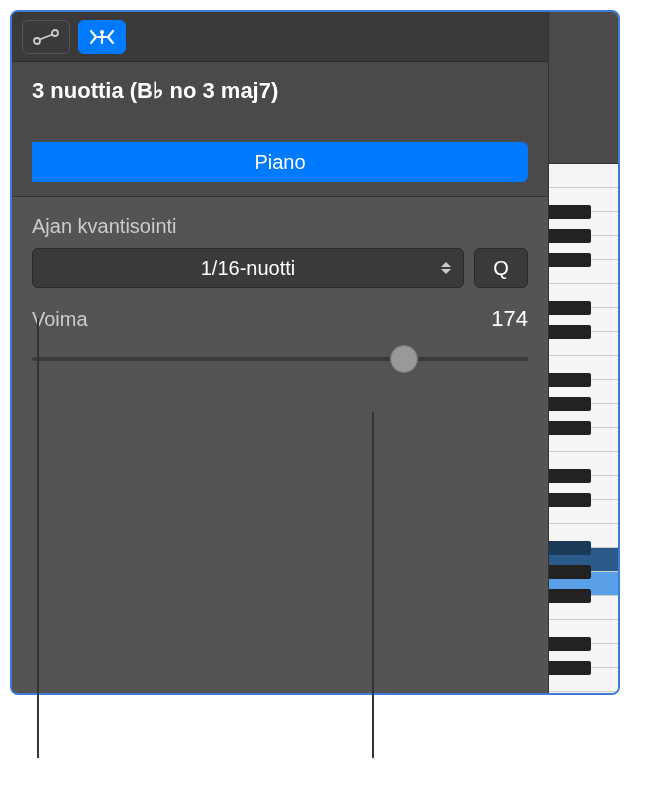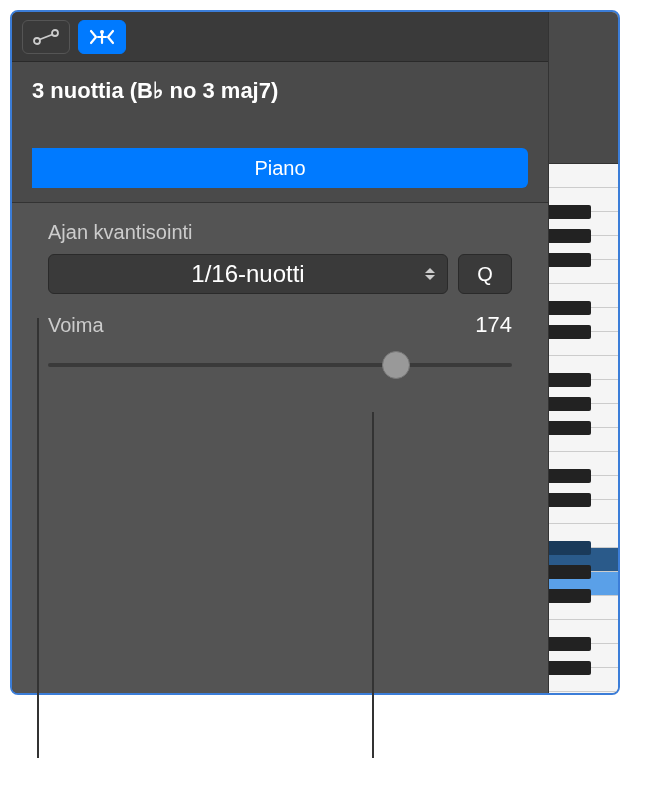--- a/index.html
+++ b/index.html
@@ -58,21 +58,21 @@
       border-color: #007aff;
     }
     .header-section {
       padding: 16px 20px 14px 20px;
       background: #4a4a4a;
     }
     .title-text {
       font-size: 22px;
       font-weight: 600;
       color: #fff;
-      margin-bottom: 20px;
+      margin-bottom: 14px;
     }
     .subtitle-text {
       font-size: 18px;
       color: #aaa;
     }
     .tab-row {
       display: flex;
       padding: 10px 20px 14px 20px;
       gap: 0;
       background: #4a4a4a;
@@ -95,21 +95,21 @@
       background: #2a2a2a;
       color: #ccc;
     }
     .tab-btn.right {
       border-top-right-radius: 6px;
       border-bottom-right-radius: 6px;
       background: #007aff;
       color: #fff;
     }
     .controls-section {
-      padding: 18px 36px;
+      padding: 18px 20px;
       background: #545454;
       flex: 1;
     }
     .label-text {
       font-size: 20px;
       color: #ccc;
       margin-bottom: 10px;
     }
     .quantize-row {
       display: flex;
@@ -121,21 +121,21 @@
       flex: 1;
       height: 40px;
       background: #3a3a3a;
       border: 1px solid #2a2a2a;
       border-radius: 6px;
       display: flex;
       align-items: center;
       justify-content: center;
       position: relative;
       color: #fff;
-      font-size: 24px;
+      font-size: 20px;
       cursor: pointer;
     }
     .select-chevrons {
       position: absolute;
       right: 12px;
       display: flex;
       flex-direction: column;
       gap: 2px;
     }
     .chevron-up, .chevron-down {

